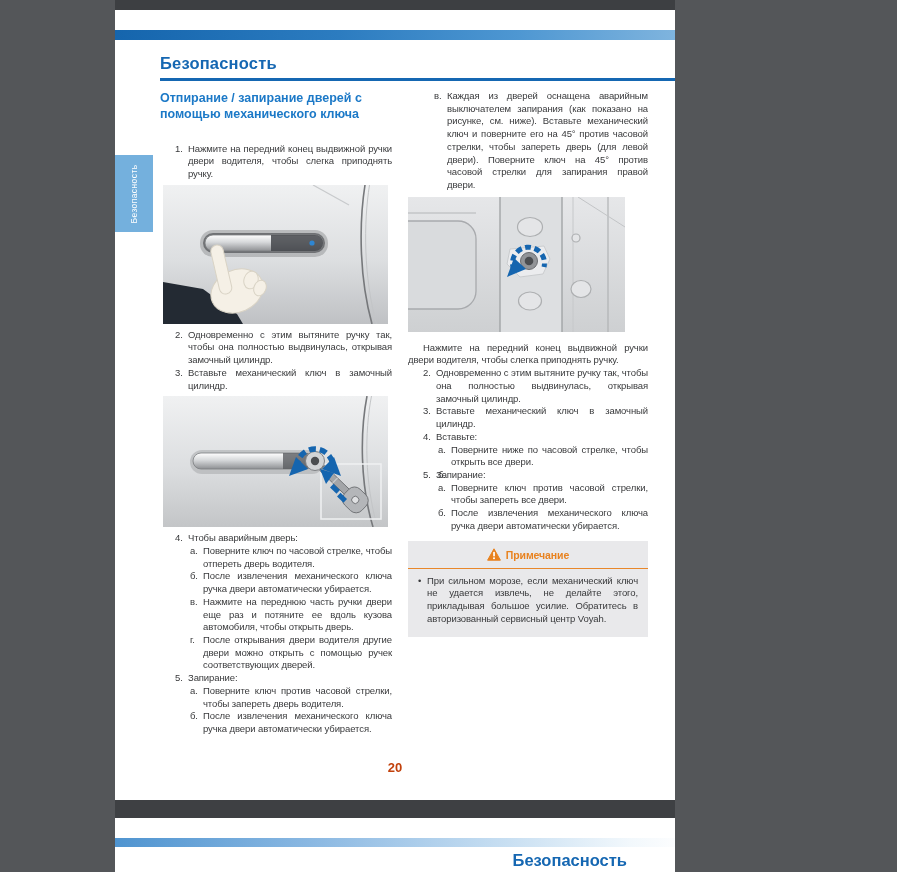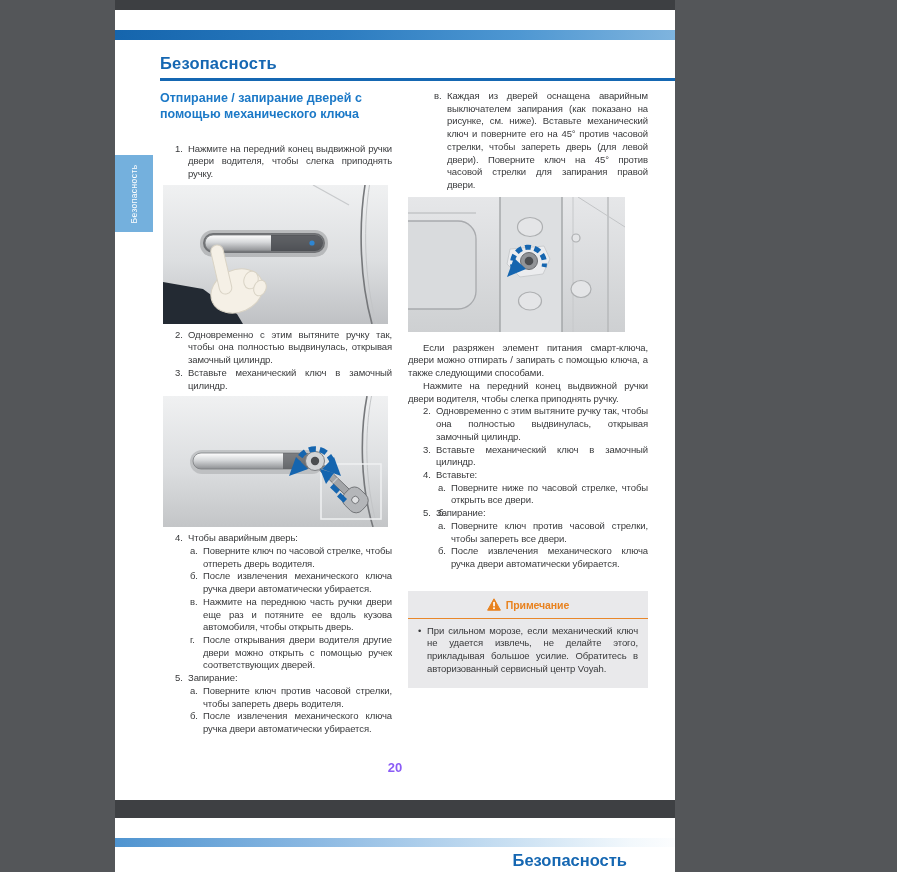--- a/index.html
+++ b/index.html
@@ -36,34 +36,34 @@
   .indent { text-indent:15px; }
 
   .l1 { position:relative; padding-left:13px; margin-left:15px; }
   .l2 { position:relative; padding-left:13px; margin-left:30px; }
   .lv { position:relative; padding-left:13px; margin-left:26px; }
   .l1 > .m, .l2 > .m, .lv > .m { position:absolute; left:0; top:0; }
 
   .fig { display:block; margin:4px 0 5px 3px; }
   .fig3 { display:block; margin:5px 0 10px 0; }
 
-  .note { margin-top:20px; background:#e9e9eb; padding:7px 10px 12px; width:240px; }
+  .note { margin-top:8px; background:#e9e9eb; padding:7px 10px 12px; width:240px; }
   .note-head { display:flex; align-items:center; justify-content:center; gap:5px; }
   .note-title { color:#e8821f; font-weight:bold; font-size:10.5px; }
   .note-line { height:0; border-top:1.6px solid #e8872a; margin:6px -10px 6px; }
   .note-body { position:relative; padding-left:9px; text-align:justify; }
   .note-body .bullet { position:absolute; left:0; top:0; }
 
   .side-tab { position:absolute; left:115px; top:155px; width:38px; height:77px;
     background:#74b0dd; display:flex; align-items:center; justify-content:center; }
   .side-tab span { transform:rotate(-90deg); white-space:nowrap; color:#ffffff;
     font-size:8.5px; letter-spacing:0.4px; }
 
   .page-num { position:absolute; left:0; width:100%; bottom:25px; text-align:center;
-    color:#8b5cf6; font-weight:bold; font-size:13px; }
+    color:#c2410c; font-weight:bold; font-size:13px; }
 
   .watermark { position:absolute; right:4px; top:877px; font-size:13.5px; font-weight:bold;
     color:#84cc16; text-shadow:0 0 2px #2a2a2a, 1px 1px 1px #2a2a2a; letter-spacing:0.2px; }
 </style>
 </head>
 <body>
 
 <div class="top-band"></div>
 <div class="gap-band"></div>
 
@@ -217,21 +217,20 @@
         <ellipse cx="122" cy="104" rx="11.5" ry="9"></ellipse>
         <ellipse cx="173" cy="92" rx="10" ry="8.5"></ellipse>
       </g>
       <path d="M102,52 L136,49 L142,62 L135,77 L112,80 L99,67 Z" fill="#ecedef" stroke="#c9cbcd" stroke-width="1" opacity="0.95"></path>
       <circle cx="121" cy="64" r="8.5" fill="#929497" stroke="#6b6d70" stroke-width="1"></circle>
       <circle cx="121" cy="64" r="4.3" fill="#4b4d50"></circle>
       <path d="M106,73 A16,16 0 1 1 136,70" fill="none" stroke="#1565af" stroke-width="5" stroke-dasharray="6 3.5"></path>
       <polygon points="99,80 106,61 118,72" fill="#1565af"></polygon>
     </svg>
 
-    <p class="indent">Если разряжен элемент питания смарт-ключа, двери можно отпирать / запирать с помощью ключа, а также следующими способами.</p>
     <p class="indent">Нажмите на передний конец выдвижной ручки двери водителя, чтобы слегка приподнять ручку.</p>
 
     <div class="l1">
       <span class="m">2.</span>
       <span>Одновременно с этим вытяните ручку так, чтобы она полностью выдвинулась, открывая замочный цилиндр.</span>
     </div>
     <div class="l1">
       <span class="m">3.</span>
       <span>Вставьте механический ключ в замочный цилиндр.</span>
     </div>

